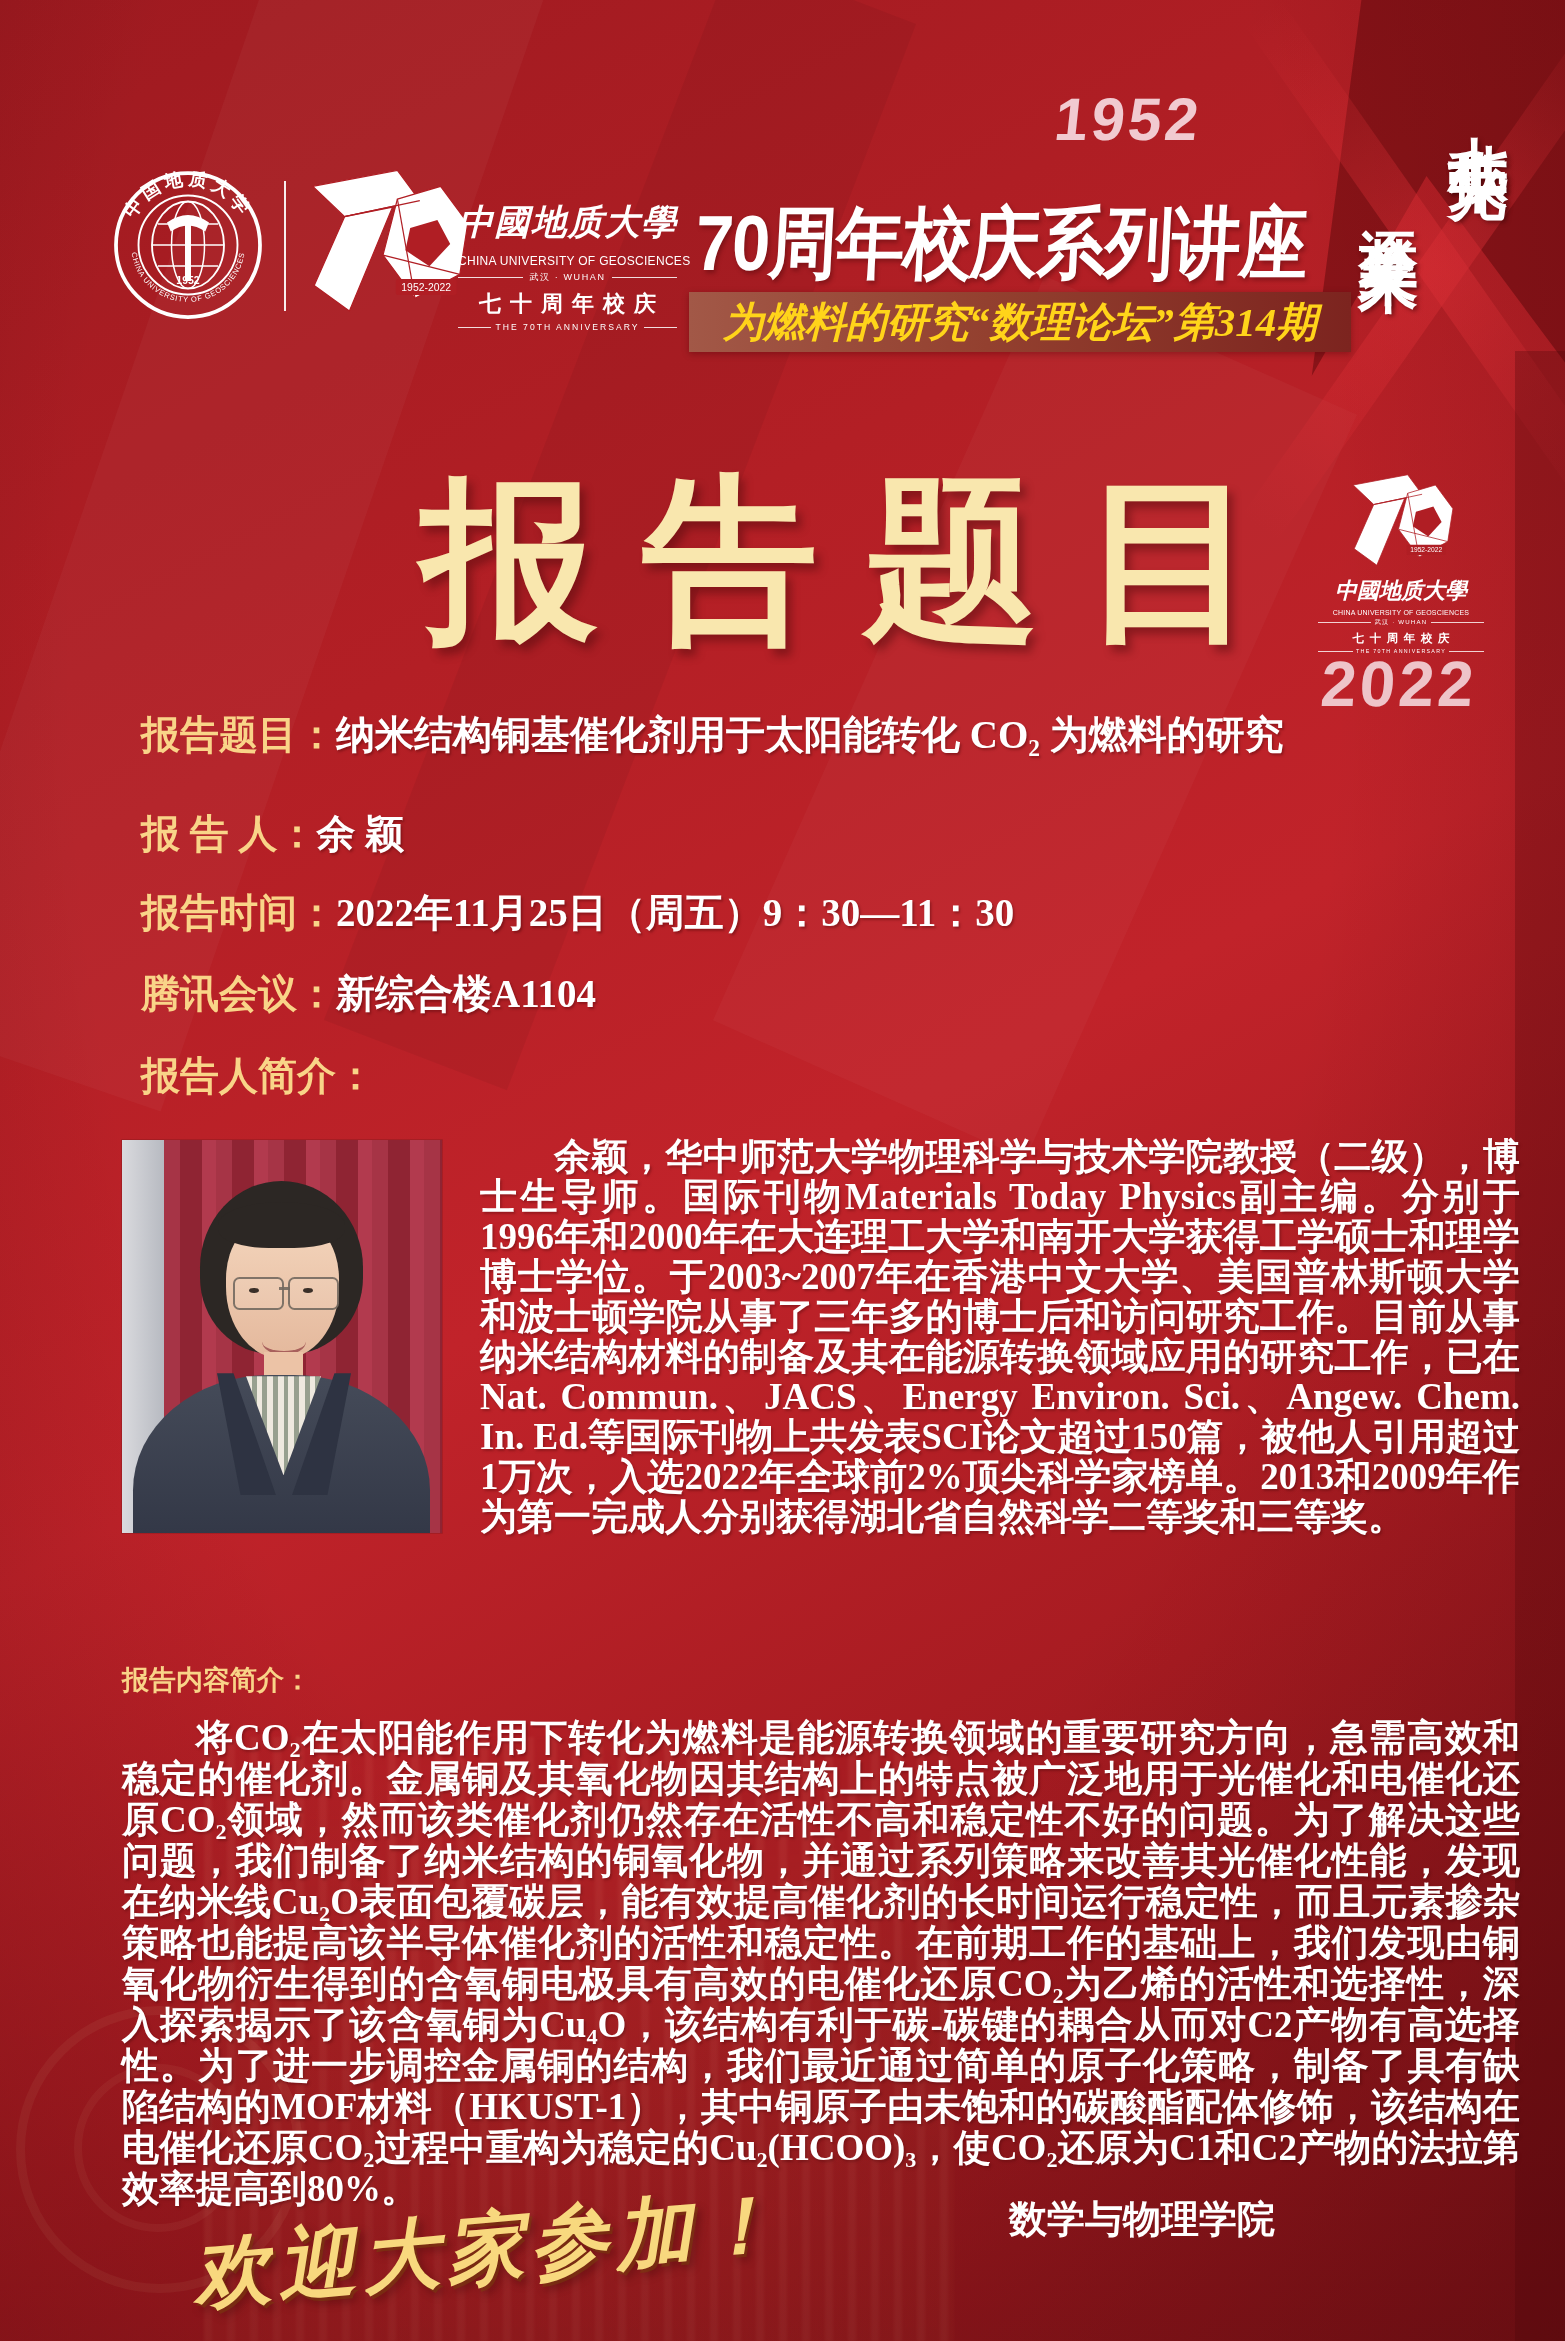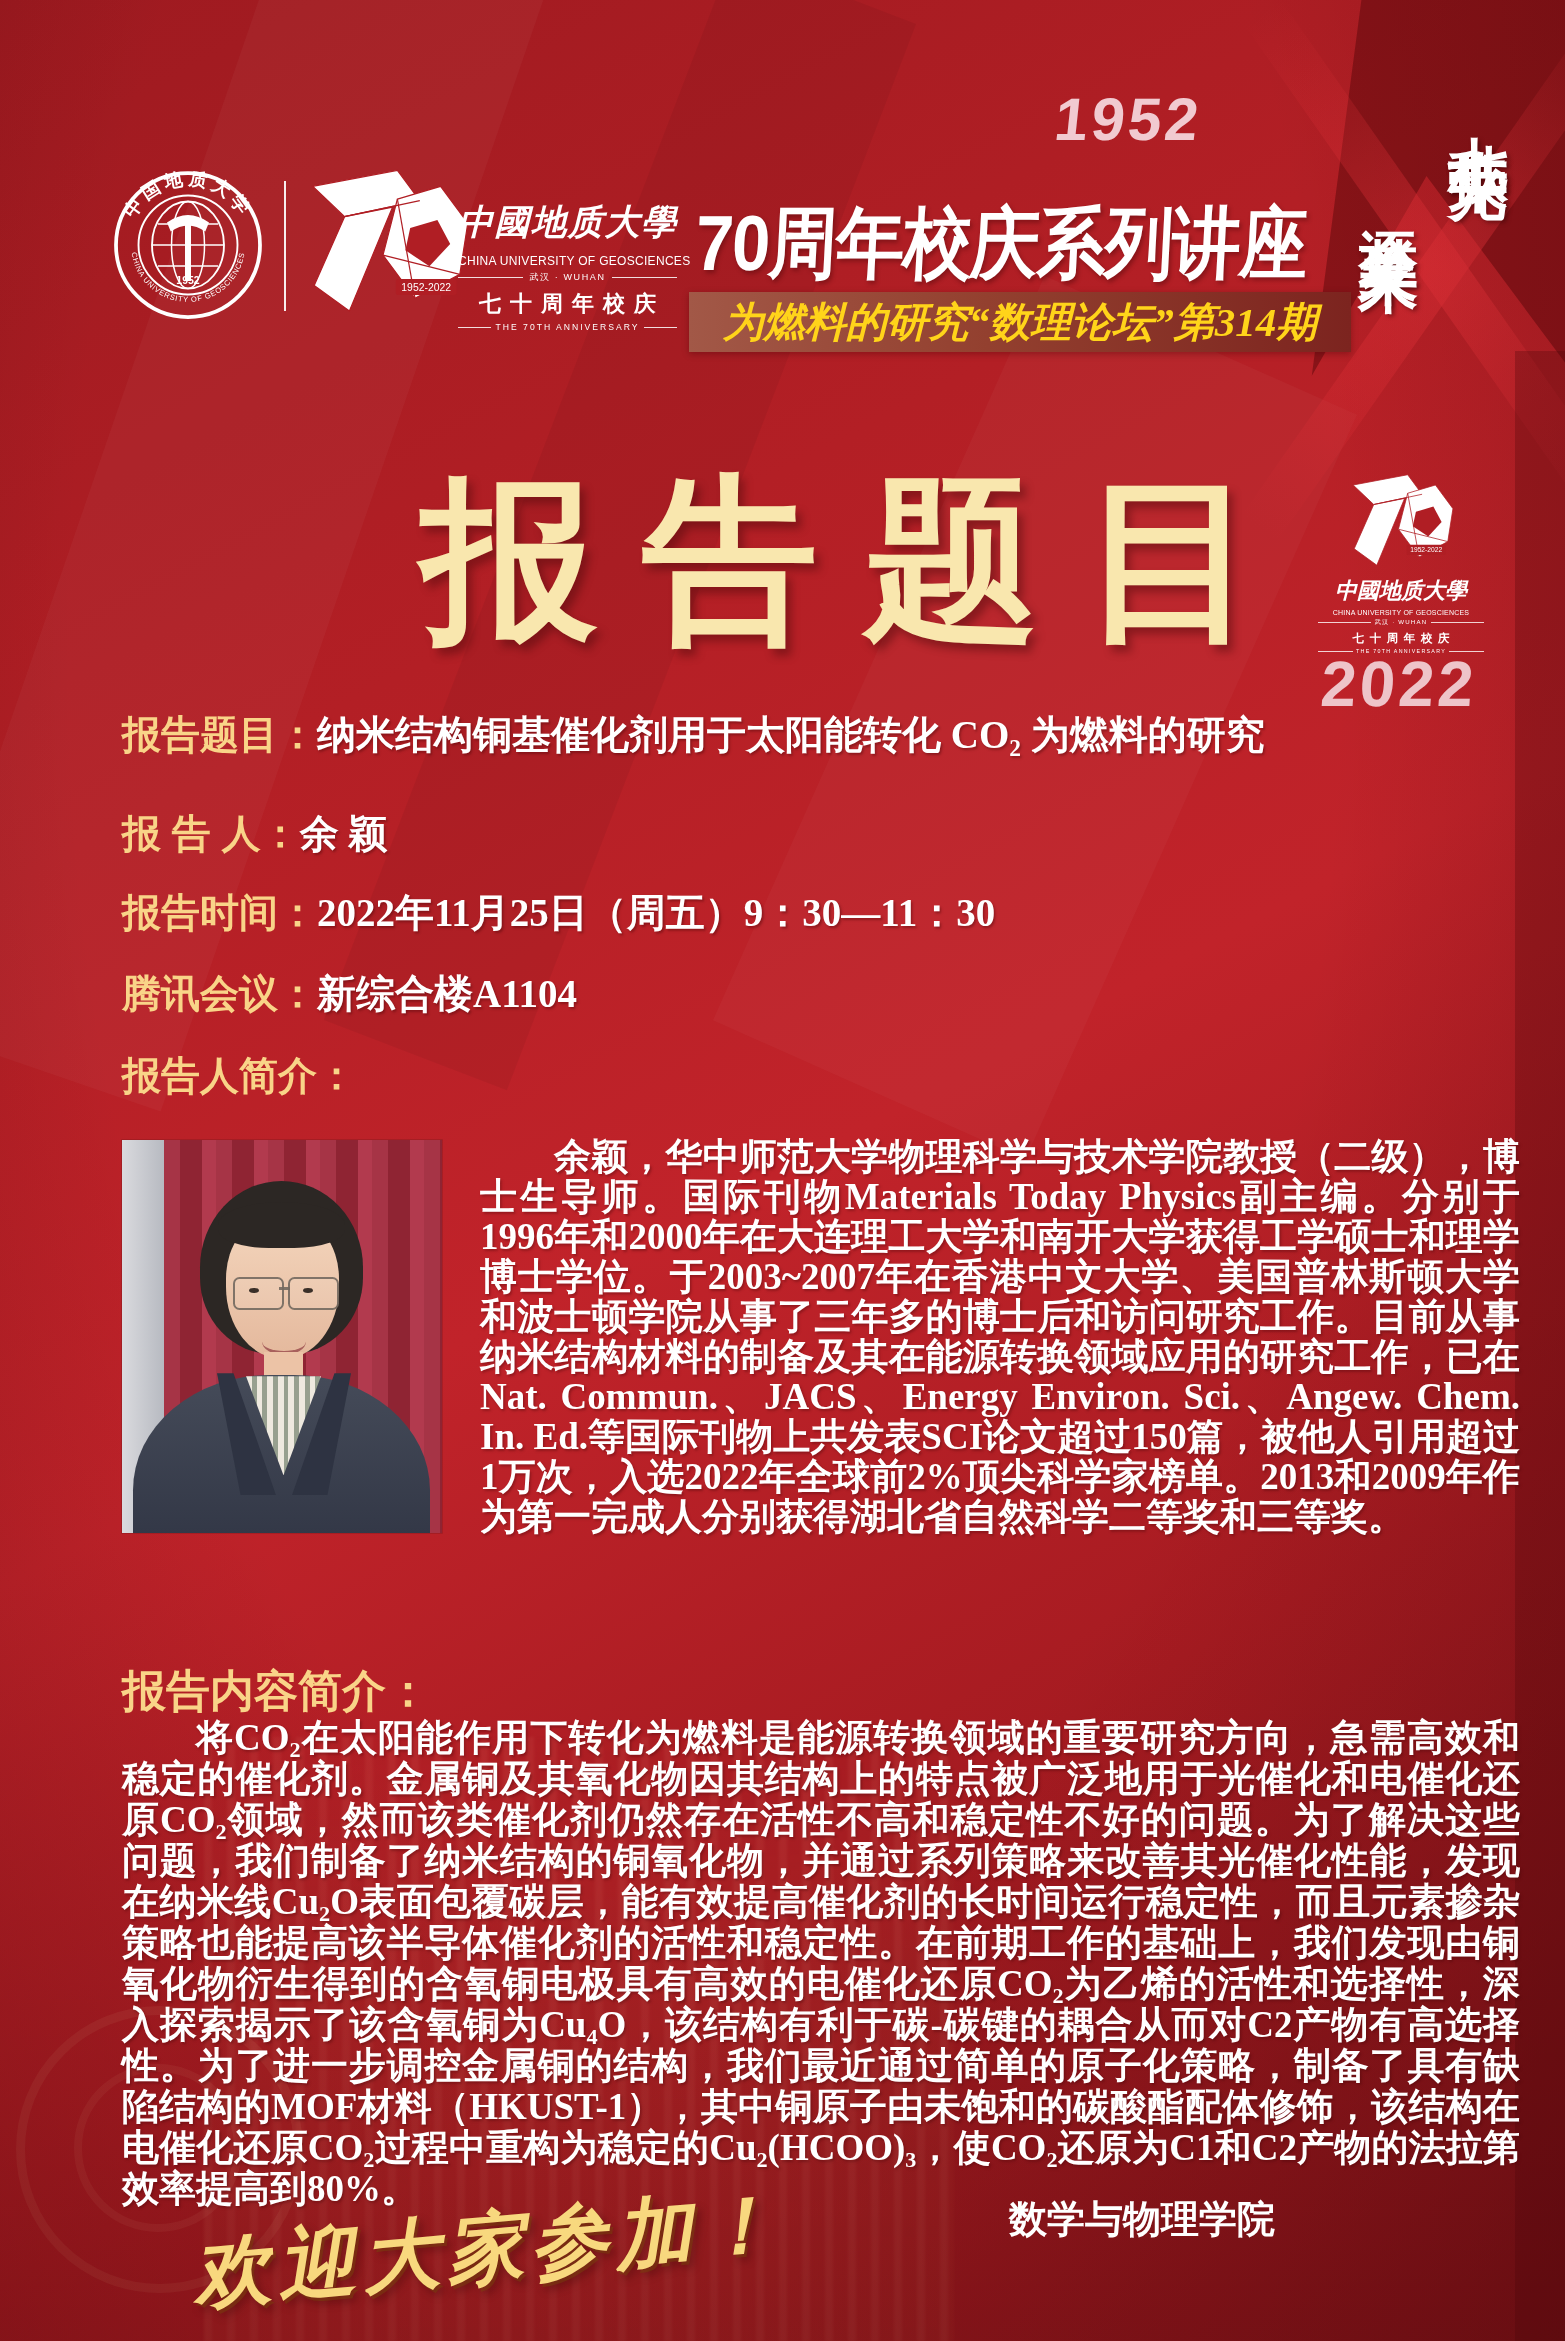--- a/index.html
+++ b/index.html
@@ -62,21 +62,21 @@
   .rl-en{font-size:7px;letter-spacing:0.2px;white-space:nowrap;margin-top:3.3px;}
   .rl-city{font-size:6.1px;letter-spacing:1.2px;margin-top:2.4px;display:flex;align-items:center;gap:4.1px;justify-content:center;}
   .rl-city::before,.rl-city::after{content:"";flex:1;height:0.8px;background:rgba(255,255,255,.8);}
   .rl-anniv{font-size:11.4px;font-weight:bold;letter-spacing:5.7px;padding-left:5.7px;margin-top:3.3px;white-space:nowrap;}
   .rl-anniv-en{font-size:5.3px;letter-spacing:1.3px;margin-top:2.4px;display:flex;align-items:center;gap:3.3px;justify-content:center;}
   .rl-anniv-en::before,.rl-anniv-en::after{content:"";flex:1;height:0.8px;background:rgba(255,255,255,.8);}
   .year-2022{left:1321px;top:647px;font-size:64px;font-weight:bold;color:#eec4c9;letter-spacing:3.3px;transform:skewX(-4deg);}
 
   
   .info-line{left:122px;width:1399px;white-space:nowrap;font-weight:bold;font-size:39px;}
-  .info-label{color:#f9d488;font-family:Liberation Sans, sans-serif;}
+  .info-label{color:#f9d488;font-family:Liberation Serif, serif;margin-left:19px;}
   .info-value{color:#fff;font-family:"Liberation Serif","DejaVu Serif",serif;text-shadow:1.6px 1.6px 2.4px rgba(70,6,8,.4);text-align:right;}
 
   
   .bio-wrap{left:122px;top:1137px;width:1398px;}
   .speaker-photo{float:left;position:relative;width:320px;height:393px;margin:3.3px 38px 21px 0;overflow:hidden;background:#8f2433;box-shadow:0 0 0 0.8px rgba(0,0,0,.15);}
   .ph-wall{position:absolute;left:0;top:0;width:42px;height:100%;background:linear-gradient(90deg,#dadade,#b7bac1);}
   .ph-curtain{position:absolute;left:42px;top:0;width:277px;height:100%;
     background:repeating-linear-gradient(90deg,#a63446 0 16.3px,#8f2433 16.3px 38px,#b23a4e 38px 52px);}
   .ph-hair{position:absolute;left:78px;top:41px;width:163px;height:173px;background:#2c2724;border-radius:52% 52% 46% 46%;}
   .ph-face{position:absolute;left:104px;top:75px;width:113px;height:144px;border-radius:46% 46% 52% 52%;
@@ -91,21 +91,21 @@
   .ph-neck{position:absolute;left:142px;top:212px;width:39px;height:33px;background:#ecc3a6;}
   .ph-jacket{position:absolute;left:11.4px;top:235px;width:297px;height:160px;background:linear-gradient(180deg,#454b59,#333847);
     border-radius:46% 46% 0 0 / 72% 72% 0 0;}
   .ph-shirt{position:absolute;left:124px;top:236px;width:75px;height:99px;clip-path:polygon(0 0,100% 0,50% 100%);
     background:repeating-linear-gradient(90deg,#eee9df 0 5.7px,#97a08f 5.7px 10.6px);}
   .ph-lapelL{position:absolute;left:95px;top:233px;width:59px;height:122px;background:#2e3342;clip-path:polygon(0 0,28% 0,100% 100%,40% 100%);}
   .ph-lapelR{position:absolute;left:170px;top:233px;width:59px;height:122px;background:#2e3342;clip-path:polygon(72% 0,100% 0,60% 100%,0 100%);}
   .para{color:#fff;font-weight:bold;font-size:37px;line-height:40px;text-align:justify;margin:0;
     font-family:"Liberation Serif","DejaVu Serif",serif;text-indent:2em;text-shadow:1.6px 1.6px 2.4px rgba(70,6,8,.35);}
 
-  .abstract-label{left:122px;top:1662px;font-size:44px;font-weight:bold;color:#f9d488;}
+  .abstract-label{left:122px;top:1662px;font-size:27px;font-weight:bold;color:#f9d488;}
   .abstract-wrap{left:122px;top:1717px;width:1398px;}
   .abstract-wrap .para{line-height:41px;}
 
   .welcome{left:192px;top:2197px;font-size:78px;font-weight:bold;font-style:italic;color:#f8d87e;white-space:nowrap;
     transform:rotate(-5deg);font-family:"Liberation Serif","DejaVu Serif",serif;letter-spacing:6.5px;
     text-shadow:2.4px 3.3px 0 rgba(120,70,10,.45),4.9px 6.5px 8.2px rgba(60,5,8,.4);}
   .footer-org{left:938px;top:2194px;width:408px;text-align:center;font-size:38px;font-weight:bold;color:#fff;
     font-family:"Liberation Serif","DejaVu Serif",serif;}
   .footer-date{left:938px;top:2260px;width:408px;text-align:right;font-size:38px;font-weight:bold;color:#fff;
     font-family:"Liberation Serif","DejaVu Serif",serif;}

